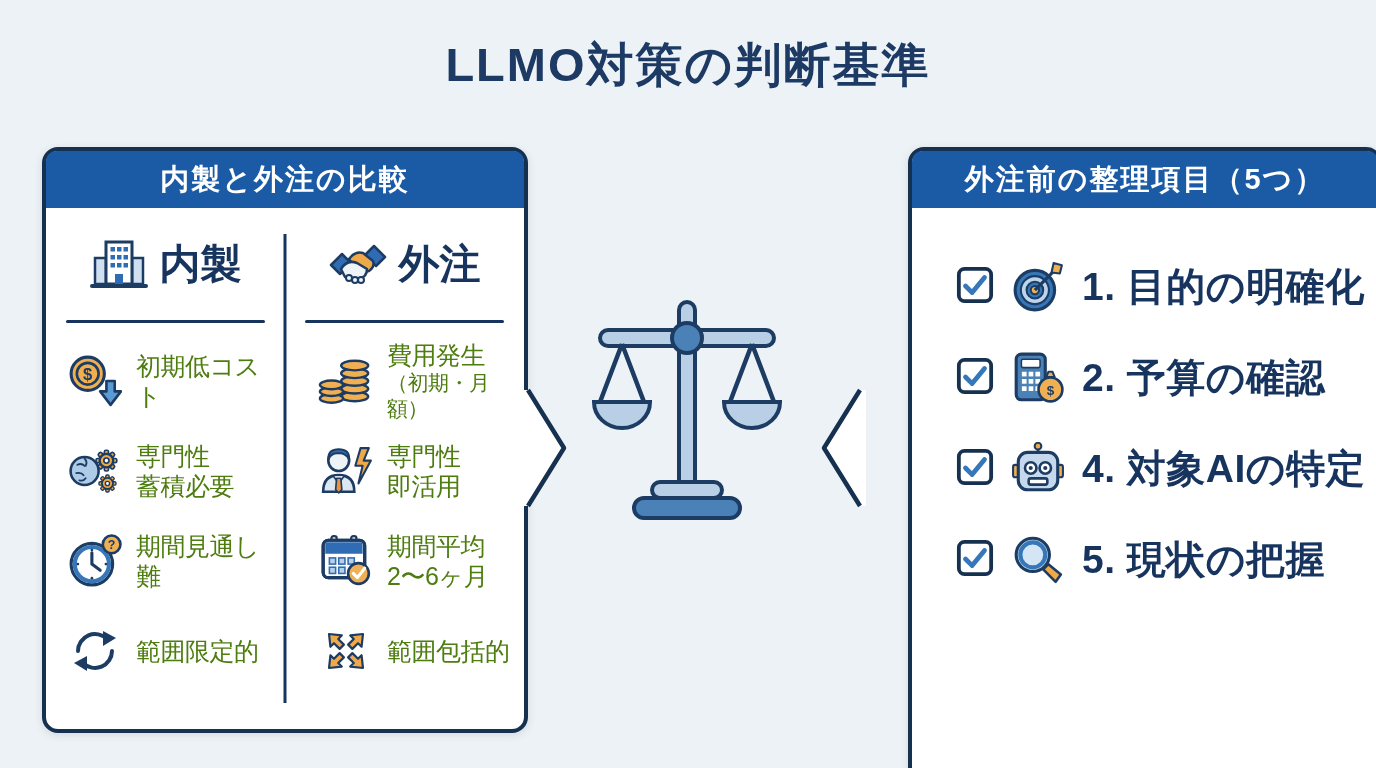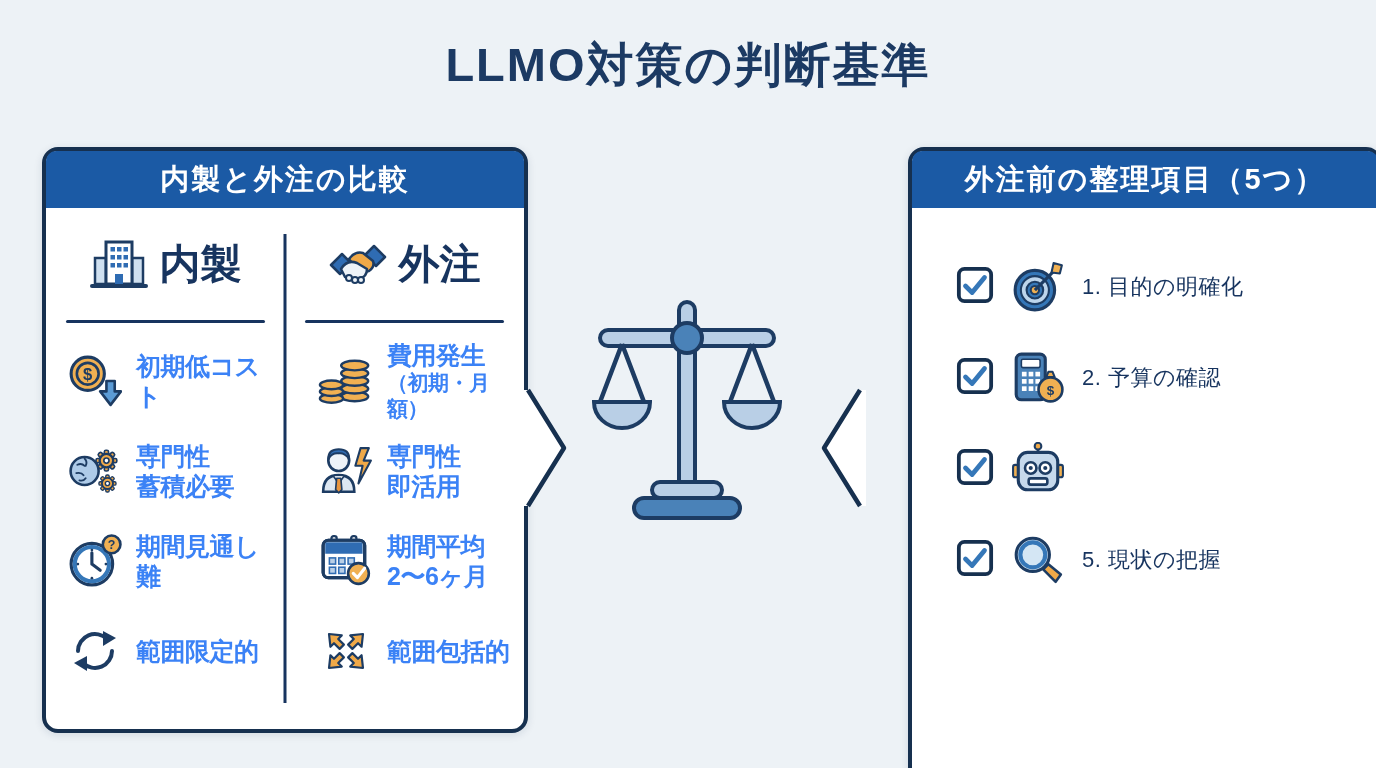--- a/index.html
+++ b/index.html
@@ -26,27 +26,27 @@
   .compare{position:relative;height:521px;display:flex;}
   .vdivider{position:absolute;left:50%;top:26px;bottom:26px;width:3px;background:#17345f;transform:translateX(-50%);}
   .col{width:50%;display:flex;flex-direction:column;box-sizing:border-box;}
   .col-head{height:112px;display:flex;align-items:center;justify-content:center;gap:12px;}
   .col-label{font-size:41px;font-weight:700;color:#17345f;}
   .col-rule{height:3px;background:#17345f;margin:0 20px;border-radius:2px;flex:0 0 auto;}
   .items{padding:14px 4px 0 20px;}
   .item{height:87px;display:flex;align-items:center;gap:12px;}
   .item + .item{margin-top:3px;}
   .icon-box{width:58px;flex:0 0 58px;display:flex;justify-content:center;align-items:center;}
-  .item-text{font-size:25px;font-weight:700;color:#3b82f6;line-height:1.2;letter-spacing:-0.5px;}
+  .item-text{font-size:25px;font-weight:400;color:#4d7c0f;line-height:1.2;letter-spacing:-0.5px;}
   .item-text span{display:block;}
   .col2 .items{padding-left:32px;}
   .col2 .item:first-child .l2{font-size:21px;}
   .checklist{padding:33px 0 0 44px;}
   .check-row{height:91px;display:flex;align-items:center;gap:15px;}
-  .check-label{font-size:22px;font-weight:400;color:#17345f;letter-spacing:0.5px;}
+  .check-label{font-size:39px;font-weight:700;color:#17345f;letter-spacing:0.5px;}
   .chevron{position:absolute;overflow:visible;}
   .chev-left-panel{left:518px;top:384px;}
   .chev-right-panel{left:818px;top:384px;}
   .scale-wrap{position:absolute;left:592px;top:300px;}
 </style>
 </head>
 <body>
 
 <h1 class="title">LLMO対策の判断基準</h1>
 
@@ -359,20 +359,21 @@
           <rect x="2" y="22" width="5" height="12" rx="2" fill="#f0b052" stroke="#1d3c63" stroke-width="2"></rect>
           <rect x="45" y="22" width="5" height="12" rx="2" fill="#f0b052" stroke="#1d3c63" stroke-width="2"></rect>
           <rect x="7" y="10" width="38" height="36" rx="9" fill="#c6d9ec" stroke="#1d3c63" stroke-width="3"></rect>
           <circle cx="19" cy="25" r="5.5" fill="#ffffff" stroke="#1d3c63" stroke-width="2.5"></circle>
           <circle cx="33" cy="25" r="5.5" fill="#ffffff" stroke="#1d3c63" stroke-width="2.5"></circle>
           <circle cx="19" cy="25" r="2" fill="#1d3c63"></circle>
           <circle cx="33" cy="25" r="2" fill="#1d3c63"></circle>
           <rect x="17" y="35" width="18" height="6" rx="2" fill="#ffffff" stroke="#1d3c63" stroke-width="2.5"></rect>
         </svg>
       </span>
+      <span class="check-label">4. 対象AIの特定</span>
     </div>
 
     <div class="check-row">
       <span>
         <svg width="38" height="38" viewBox="0 0 40 40">
           <rect x="3" y="3" width="34" height="34" rx="6" fill="#ffffff" stroke="#16304f" stroke-width="4"></rect>
           <polyline points="10,21 17,28 30,12" fill="none" stroke="#3577b8" stroke-width="5" stroke-linecap="round" stroke-linejoin="round"></polyline>
         </svg>
       </span>
       <span class="icon-box">

